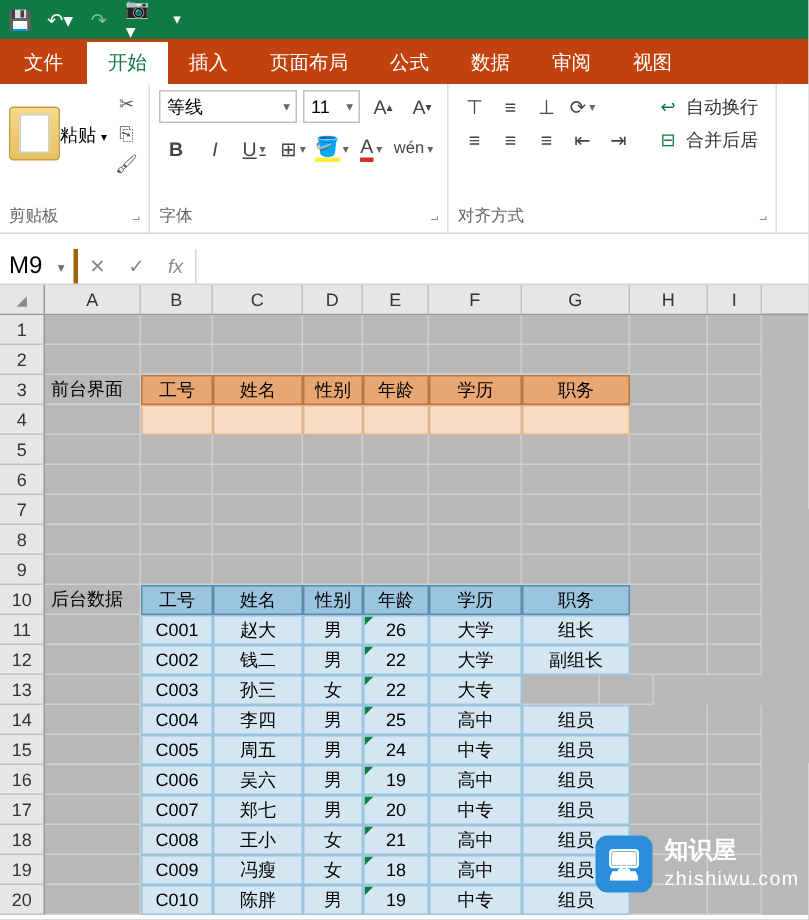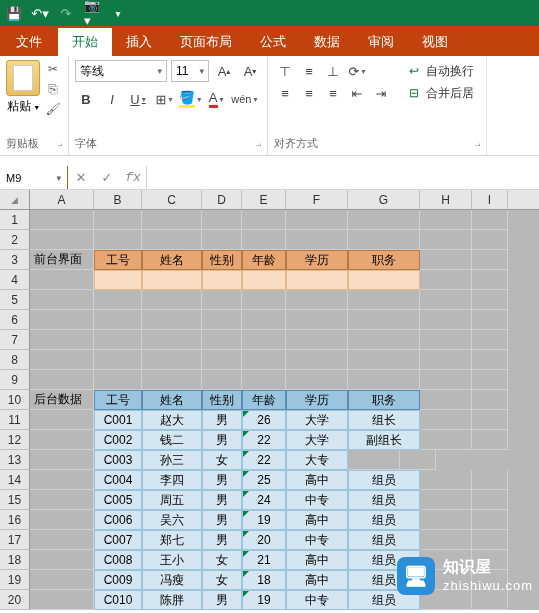--- a/index.html
+++ b/index.html
@@ -26,25 +26,25 @@
 .combo.font{width:92px}
 .combo.size{width:38px}
 .combo::after{content:"▾";margin-left:auto;font-size:9px;color:#666}
 .ribbon-btn{min-width:22px;height:22px;display:flex;align-items:center;justify-content:center;font-size:13px;color:#444;cursor:pointer}
 .ribbon-btn.dd::after{content:"▾";font-size:8px;margin-left:2px;color:#666}
 .align-group .group-content{flex-direction:column;gap:4px}
 .align-row{display:flex;gap:2px}
 .wrap-btn{display:flex;align-items:center;gap:4px;height:22px;padding:0 6px;font-size:12px;color:#333}
 .wrap-btn .wic{width:16px;height:16px;display:flex;align-items:center;justify-content:center;font-size:12px;color:#0f7a43}
 .namebox-row{height:24px;border-bottom:1px solid #d4d4d4;display:flex;align-items:stretch;background:#fff}
-.namebox{width:68px;border-right:1px solid #a16207;display:flex;align-items:center;padding:0 6px;font-size:11px}
+.namebox{width:52px;border-right:3px solid #a16207;display:flex;align-items:center;padding:0 6px;font-size:16px}
 .namebox::after{content:"▾";margin-left:auto;font-size:9px;color:#666}
 .fx-btns{display:flex;align-items:center;border-right:1px solid #d4d4d4}
 .fx-btn{width:26px;display:flex;align-items:center;justify-content:center;color:#888;font-size:13px}
-.fx-btn.fx{font-style:italic;font-family:Liberation Mono, monospace}
+.fx-btn.fx{font-style:italic;font-family:Liberation Sans, sans-serif}
 .formula-bar{flex:1;padding:0 6px;display:flex;align-items:center;font-size:12px}
 .sheet{position:relative;background:#b8b8b8}
 .col-headers{display:flex;height:20px;background:#e6e6e6;border-bottom:1px solid #999}
 .corner{width:30px;border-right:1px solid #999;background:#e6e6e6;display:flex;align-items:center;justify-content:center}
 .corner::after{content:"◢";font-size:9px;color:#888}
 .ch{border-right:1px solid #c0c0c0;display:flex;align-items:center;justify-content:center;font-size:12px;color:#333;background:#e6e6e6}
 .rows{}
 .row{display:flex;height:20px}
 .rh{width:30px;border-right:1px solid #999;border-bottom:1px solid #c0c0c0;display:flex;align-items:center;justify-content:center;font-size:12px;background:#e6e6e6;color:#333}
 .cell{border-right:1px solid #d0d0d0;border-bottom:1px solid #d0d0d0;display:flex;align-items:center;justify-content:center;font-size:12px;background:#b8b8b8;color:#000;overflow:hidden;white-space:nowrap}
@@ -81,21 +81,21 @@
   <div class="tab">公式</div>
   <div class="tab">数据</div>
   <div class="tab">审阅</div>
   <div class="tab">视图</div>
 </div>
 
 <div class="ribbon">
   <div class="group clip-group">
     <div class="group-content">
       <div style="display:flex">
-        <div style="display:flex;flex-direction:column;align-items:center">
+        <div style="display:flex;align-items:center">
           <div class="paste-icon"></div>
           <div style="font-size:12px;margin-top:2px"><span>粘贴</span> <span style="font-size:8px">▾</span></div>
         </div>
         <div class="clip-small">
           <div class="small-ic">✂</div>
           <div class="small-ic">⎘</div>
           <div class="small-ic">🖌</div>
         </div>
       </div>
     </div>

